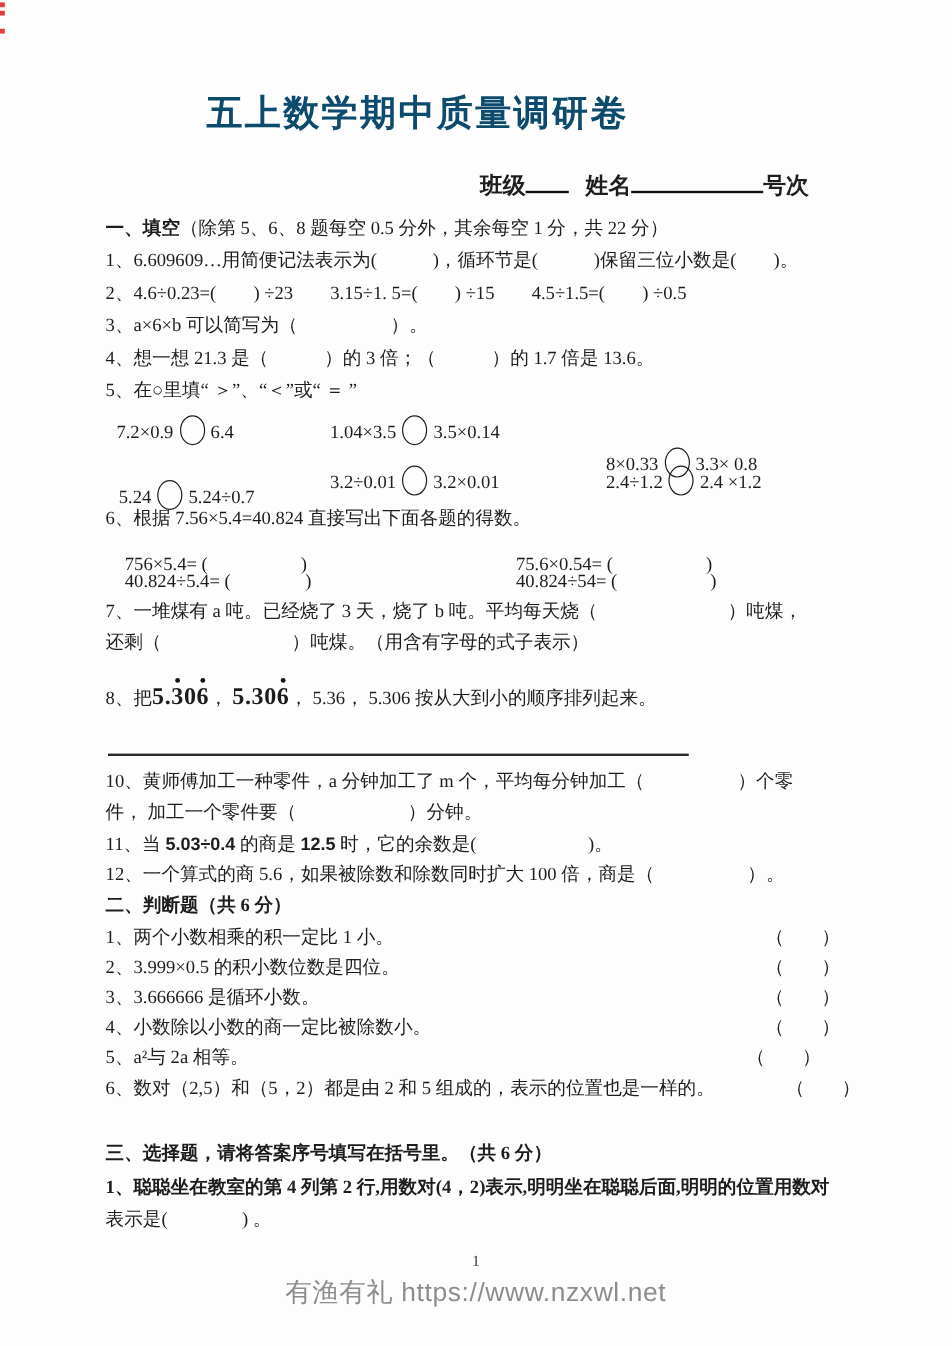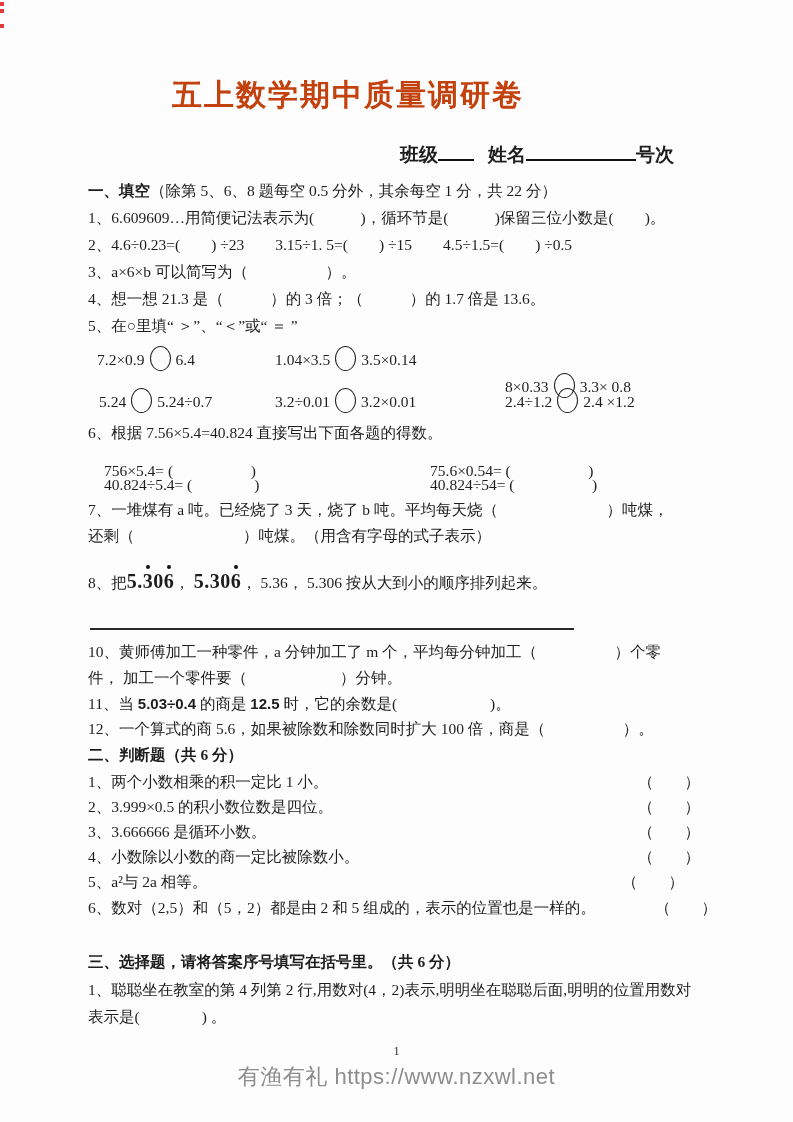--- a/index.html
+++ b/index.html
@@ -4,21 +4,21 @@
 <style>
   html,body{margin:0;padding:0;background:#ffffff;}
   .page{
     position:relative;width:793px;height:1122px;margin:0;
     background:#fdfdfd;overflow:hidden;
     font-family:"Liberation Serif","DejaVu Serif",serif;
     color:#1d1d1d;
   }
   .ln{position:absolute;white-space:nowrap;font-size:15.5px;line-height:22px;}
   .b{font-weight:bold;}
-  .title{font-size:30px;font-weight:bold;letter-spacing:2px;color:#c2410c;}
+  .title{font-size:30px;font-weight:bold;letter-spacing:2px;color:#0c4a6e;}
   .hdr{font-size:19px;font-weight:bold;}
   .u{display:inline-block;border-bottom:2px solid #111;height:15px;vertical-align:baseline;}
   .cell{position:absolute;top:0;white-space:nowrap;}
   .cmp-circle{display:inline-block;width:19px;height:23px;border:1.6px solid #1d1d1d;
     border-radius:50%;margin:0 5px;vertical-align:-6px;background:transparent;}
   .big{font-weight:bold;font-size:20px;letter-spacing:0.5px;}
   .rep{position:relative;display:inline-block;}
   .rep::after{content:"";position:absolute;top:-5px;left:50%;transform:translateX(-50%);
     width:4px;height:4px;border-radius:50%;background:#111;}
   .answer-rule{position:absolute;border-top:2px solid #2a2a2a;height:0;}
@@ -55,21 +55,21 @@
   <div class="ln" style="left:88px;top:288px;">4、想一想 21.3 是（　　　）的 3 倍；（　　　）的 1.7 倍是 13.6。</div>
   <div class="ln" style="left:88px;top:315px;">5、在○里填“ ＞”、“＜”或“ ＝ ”</div>
 
   <div class="ln" style="left:88px;top:346px;width:624px;height:30px;">
     <span class="cell" style="left:9px;"><span>7.2×0.9</span><span class="cmp-circle"></span><span>6.4</span></span>
     <span class="cell" style="left:187px;"><span>1.04×3.5</span><span class="cmp-circle"></span><span>3.5×0.14</span></span>
     <span class="cell" style="left:417px;margin-top:27px;"><span>8×0.33</span><span class="cmp-circle"></span><span>3.3× 0.8</span></span>
   </div>
 
   <div class="ln" style="left:88px;top:388px;width:624px;height:30px;">
-    <span class="cell" style="left:11px;"><span>5.24</span><span class="cmp-circle"></span><span>5.24÷0.7</span></span>
+    <span class="cell" style="left:11px;margin-top:12px;"><span>5.24</span><span class="cmp-circle"></span><span>5.24÷0.7</span></span>
     <span class="cell" style="left:187px;"><span>3.2÷0.01</span><span class="cmp-circle"></span><span>3.2×0.01</span></span>
     <span class="cell" style="left:417px;"><span>2.4÷1.2</span><span class="cmp-circle"></span><span>2.4 ×1.2</span></span>
   </div>
 
   <div class="ln" style="left:88px;top:422px;">6、根据 7.56×5.4=40.824 直接写出下面各题的得数。</div>
   <div class="ln" style="left:88px;top:460px;width:624px;height:24px;">
     <span class="cell" style="left:16px;">756×5.4= (　　　　　)</span>
     <span class="cell" style="left:342px;">75.6×0.54= (　　　　　)</span>
   </div>
   <div class="ln" style="left:88px;top:474px;width:624px;height:24px;">
@@ -97,19 +97,19 @@
   <div class="ln b" style="left:88px;top:744px;">二、判断题（共 6 分）</div>
 
   <div class="jrow" style="left:88px;top:771px;width:612px;"><span>1、两个小数相乘的积一定比 1 小。</span><span class="jparen">（　　）</span></div>
   <div class="jrow" style="left:88px;top:796px;width:612px;"><span>2、3.999×0.5 的积小数位数是四位。</span><span class="jparen">（　　）</span></div>
   <div class="jrow" style="left:88px;top:821px;width:612px;"><span>3、3.666666 是循环小数。</span><span class="jparen">（　　）</span></div>
   <div class="jrow" style="left:88px;top:846px;width:612px;"><span>4、小数除以小数的商一定比被除数小。</span><span class="jparen">（　　）</span></div>
   <div class="jrow" style="left:88px;top:871px;width:596px;"><span>5、a²与 2a 相等。</span><span class="jparen">（　　）</span></div>
   <div class="jrow" style="left:88px;top:897px;width:629px;"><span>6、数对（2,5）和（5，2）都是由 2 和 5 组成的，表示的位置也是一样的。</span><span class="jparen">（　　）</span></div>
 
   <div class="ln b" style="left:88px;top:951px;">三、选择题，请将答案序号填写在括号里。（共 6 分）</div>
-  <div class="ln" style="left:88px;top:979px;">1、聪聪坐在教室的第 4 列第 2 行,用数对(4，2)表示,明明坐在聪聪后面,明明的位置用数对</div>
+  <div class="ln" style="left:88px;top:979px;font-weight:bold;">1、聪聪坐在教室的第 4 列第 2 行,用数对(4，2)表示,明明坐在聪聪后面,明明的位置用数对</div>
   <div class="ln" style="left:88px;top:1006px;">表示是(　　　　) 。</div>
 
   <div class="ln pagenum" style="left:0;top:1040px;">1</div>
   <div class="ln footer" style="left:0;top:1066px;">有渔有礼 https://www.nzxwl.net</div>
 
 </div>
 
 </body></html>

